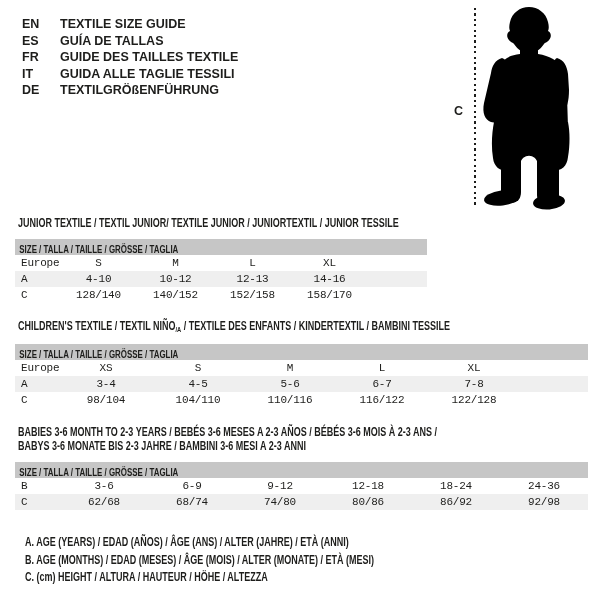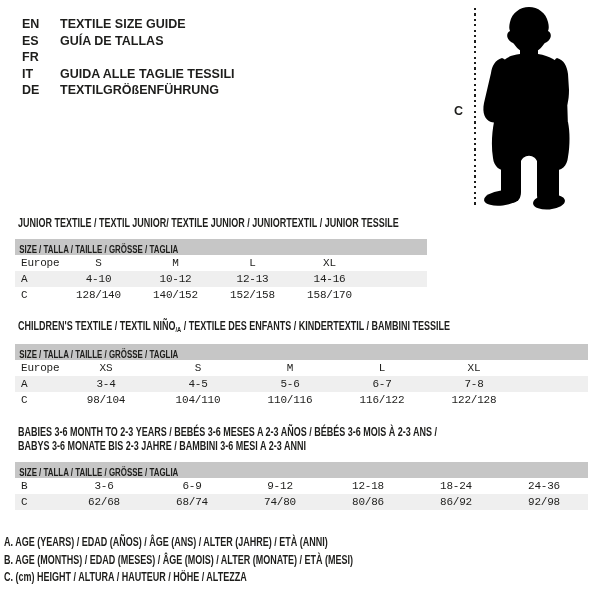--- a/index.html
+++ b/index.html
@@ -20,39 +20,40 @@
   .sec-title .subA{font-size:8px;vertical-align:-2px;}
   
   .bar{position:absolute;left:15px;height:16px;background:var(--bar-bg,#c6c6c6);}
   .bar .bartext{font-weight:bold;font-size:11px;line-height:16px;padding-left:6px;}
   
   .tbl{position:absolute;left:15px;border-collapse:collapse;table-layout:fixed;font-size:11px;font-family:Liberation Mono, monospace;}
   .tbl td{height:16px;line-height:16px;padding:0;text-align:center;letter-spacing:-0.2px;overflow:hidden;}
   .tbl td.lab{text-align:left;padding-left:6px;}
   .tbl tr.alt{background:var(--row-alt-bg,#efefef);}
   
-  .legend{position:absolute;left:4px;top:534px;font-weight:bold;font-size:12.5px;}
+  .legend{position:absolute;left:25px;top:534px;font-weight:bold;font-size:12.5px;}
   .legend .legend-line{height:17.5px;line-height:17.5px;}
 </style>
 </head>
 <body>
 
 <div class="canvas">
 
   <div class="langs">
     <div class="lang-row">
       <span class="lang-code">EN</span>
       <span class="lang-label">TEXTILE SIZE GUIDE</span>
     </div>
     <div class="lang-row">
       <span class="lang-code">ES</span>
       <span class="lang-label">GUÍA DE TALLAS</span>
     </div>
     <div class="lang-row">
       <span class="lang-code">FR</span>
+      <span class="lang-label">GUIDE DES TAILLES TEXTILE</span>
     </div>
     <div class="lang-row">
       <span class="lang-code">IT</span>
       <span class="lang-label">GUIDA ALLE TAGLIE TESSILI</span>
     </div>
     <div class="lang-row">
       <span class="lang-code">DE</span>
       <span class="lang-label">TEXTILGRÖßENFÜHRUNG</span>
     </div>
   </div>

